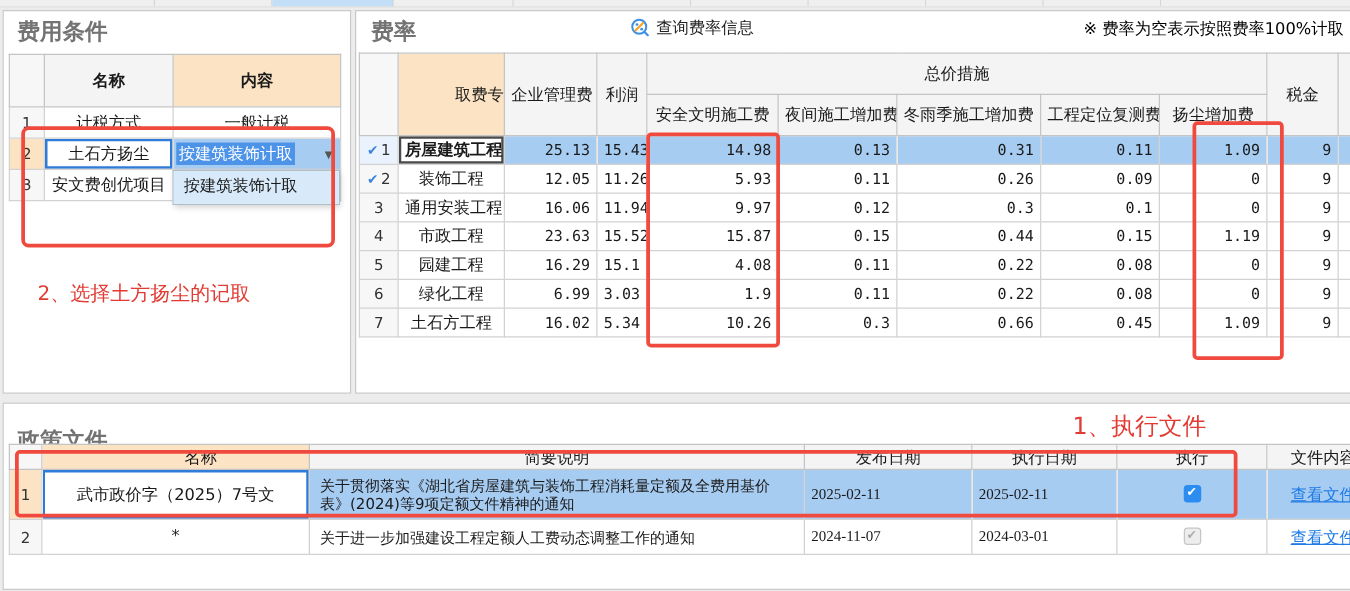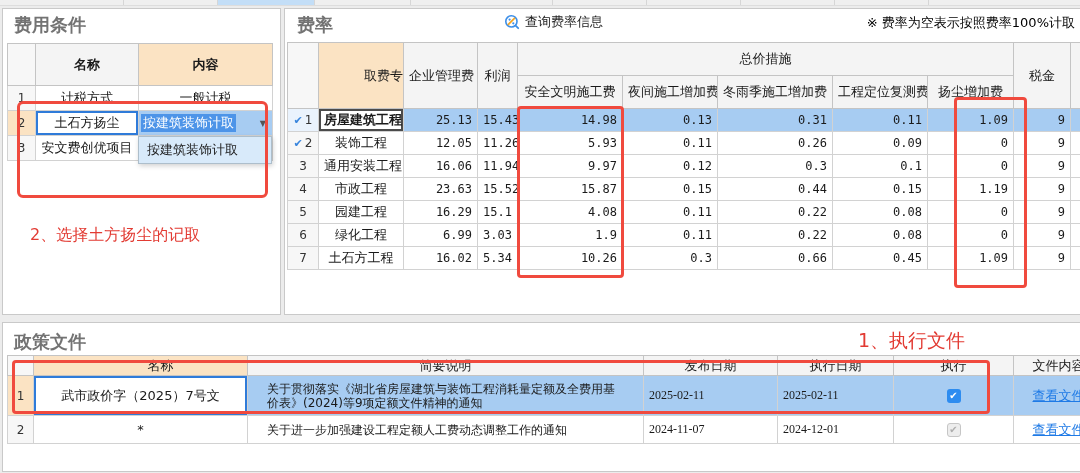--- a/index.html
+++ b/index.html
@@ -22,21 +22,21 @@
   .tabstrip>div:nth-child(10){width:151px;border-right:none;}
 
   .panel{position:absolute;background:#fff;border:1px solid #c9c9c9;}
   #panel-fee{left:2px;top:8px;width:279px;height:307px;}
   #panel-rates{left:284px;top:8px;width:797px;height:307px;}
   #panel-policy{left:2px;top:322px;width:1079px;height:150px;}
 
   .panel-title{position:absolute;font-weight:bold;font-size:18px;color:#737373;white-space:nowrap;}
   #title-fee{left:14px;top:13px;}
   #title-rates{left:297px;top:13px;}
-  #title-policy{left:14px;top:330px;}
+  #title-policy{left:14px;top:340px;}
 
   .toolbtn{position:absolute;top:12px;height:20px;display:flex;align-items:center;gap:5px;font-size:13px;color:#222;cursor:pointer;white-space:nowrap;}
   #btn-restore{left:376px;}
   #btn-query{left:504px;}
   .note{position:absolute;top:14px;right:5px;color:#000000;font-size:13px;white-space:nowrap;}
 
   table{border-collapse:collapse;table-layout:fixed;position:absolute;background:#fff;}
   th,td{border:1px solid #d2d2d2;padding:0 5px;overflow:hidden;white-space:nowrap;font-size:13px;}
   th{background:#f4f4f4;font-weight:normal;border-color:#c4c4c4;text-align:center;}
   .peach{background:#fbe3c3 !important;}
@@ -69,21 +69,21 @@
   #rates-table{left:287px;top:42px;width:796px;}
   #rates-table thead tr{height:33px;}
   #rates-table tbody tr{height:23px;}
 
   
   #policy-table{left:7px;top:355px;width:1096px;}
   #policy-table thead tr{height:20px;}
   #policy-table thead th{font-size:13px;}
   #policy-table tbody tr.r1{height:40px;}
   #policy-table tbody tr.r2{height:28px;}
-  .desc{white-space:normal;font-size:12px;line-height:14px;padding:1px 19px;text-align:left;background:#fff;}
+  .desc{white-space:normal;font-size:12px;line-height:14px;padding:1px 8px;text-align:left;background:#fff;}
   .center{text-align:center;background:#fff;}
   .cb{display:inline-block;width:14px;height:14px;border-radius:3px;line-height:14px;text-align:center;font-size:10px;vertical-align:middle;cursor:pointer;}
   .cb.on{background:#2d8cf0;color:#fff;}
   .cb.off-checked{background:#ededed;border:1px solid #c6c6c6;color:#aeaeae;line-height:12px;}
   .link{color:#1e7ae6;text-decoration:underline;cursor:pointer;font-size:13px;}
 
   
   .redbox{position:absolute;border:3px solid #f04a3e;border-radius:6px;z-index:10;pointer-events:none;}
   #redbox-fee{left:17px;top:101px;width:251px;height:97px;}
   #redbox-safety{left:517px;top:106px;width:107px;height:172px;border-radius:4px;}
@@ -330,21 +330,21 @@
           <td class="num-left">2025-02-11</td>
           <td class="num-left">2025-02-11</td>
           <td class="center"><span class="cb on">✔</span></td>
           <td class="center"><span class="link">查看文件</span></td>
         </tr>
         <tr class="r2">
           <td class="gut">2</td>
           <td class="cell-left">*</td>
           <td class="desc">关于进一步加强建设工程定额人工费动态调整工作的通知</td>
           <td class="num-left">2024-11-07</td>
-          <td class="num-left">2024-12-01</td>
+          <td class="num-left">2024-03-01</td>
           <td class="center"><span class="cb off-checked">✔</span></td>
           <td class="center"><span class="link">查看文件</span></td>
         </tr>
       </tbody>
   </table>
 
   <div class="redbox" id="redbox-fee"></div>
   <div class="redbox" id="redbox-safety"></div>
   <div class="redbox" id="redbox-dust"></div>
   <div class="redbox" id="redbox-policy"></div>

